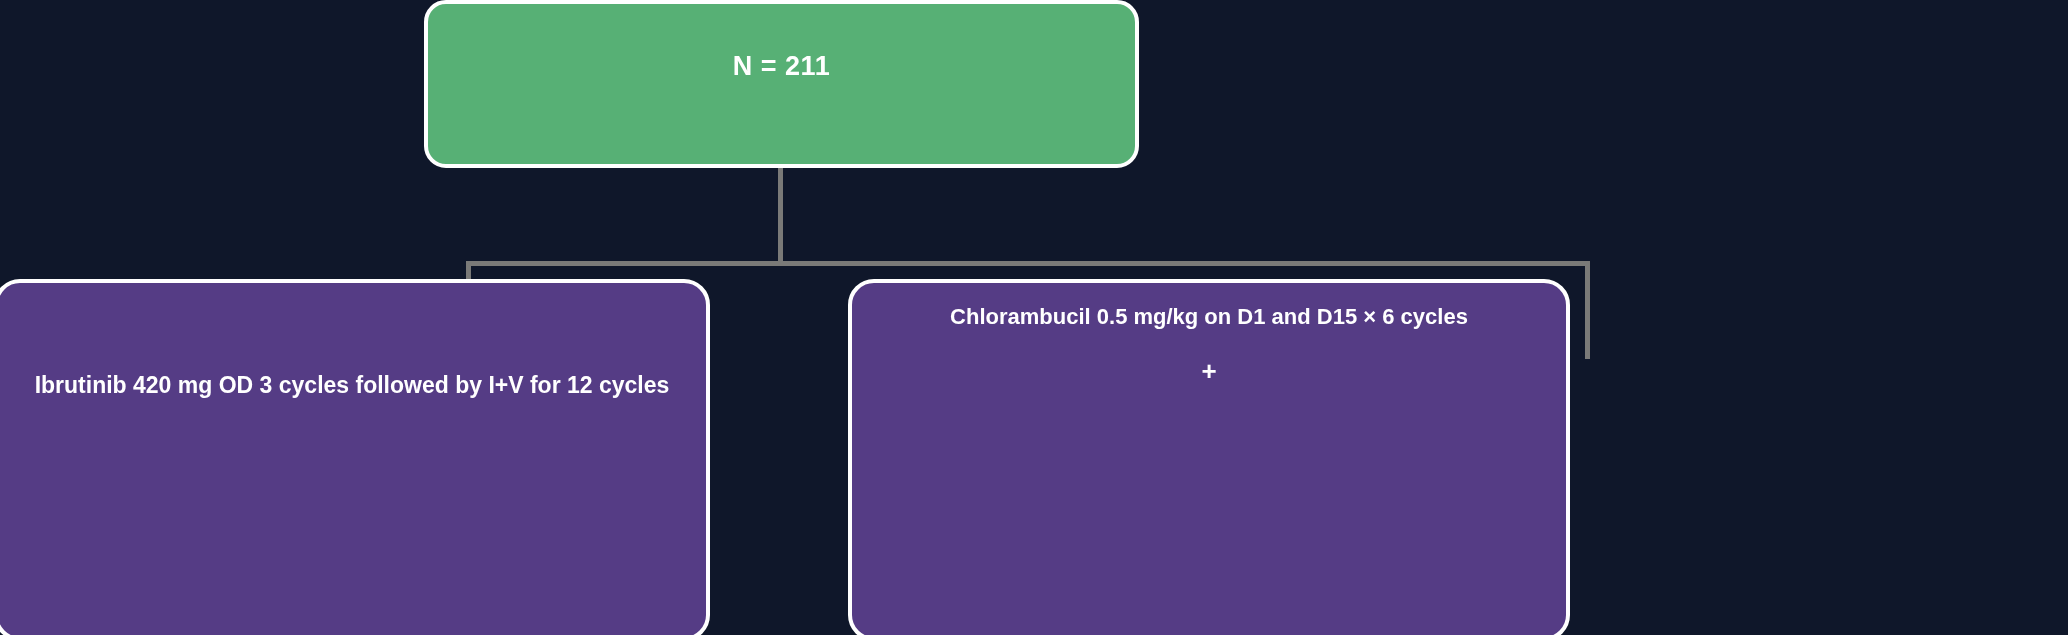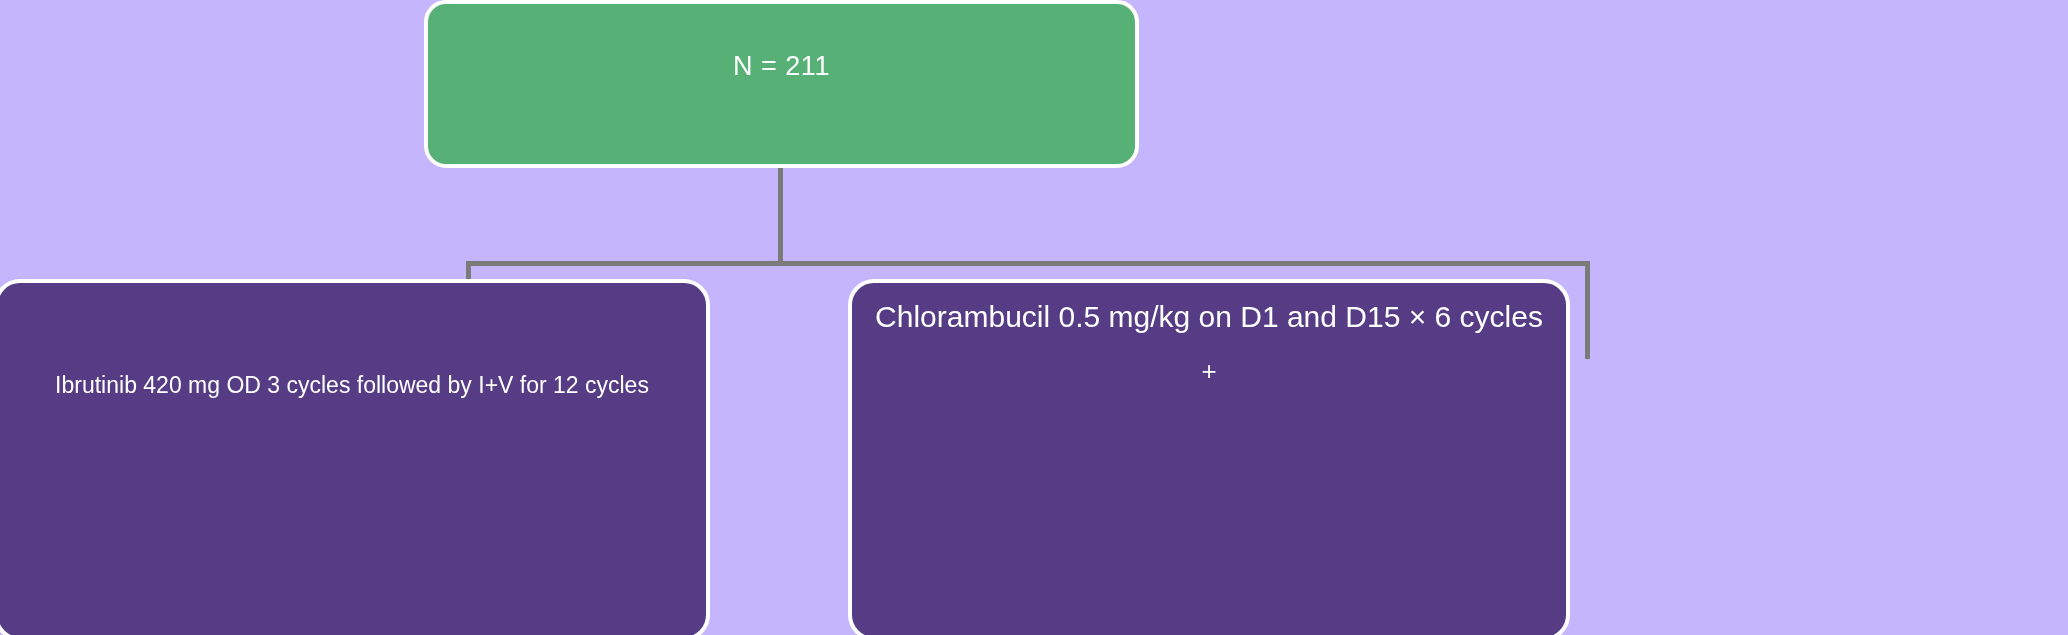--- a/index.html
+++ b/index.html
@@ -4,23 +4,24 @@
 <style>
   html, body {
     margin: 0;
     padding: 0;
     background: #000000;
   }
   #canvas {
     position: relative;
     width: 2068px;
     height: 635px;
-    background: #c4b5fd;
+    background: #0f172a;
     overflow: hidden;
     font-family: "Liberation Sans", sans-serif;
+    font-weight: bold;
   }
 
   
   .conn {
     position: absolute;
     background: #7a7a78;
   }
   .conn-trunk {
     left: 778px;
     top: 163px;
@@ -96,21 +97,21 @@
     justify-content: flex-start;
     padding-top: 16px;
   }
 
   .line {
     font-size: 26px;
     line-height: 36px;
     white-space: pre-line;
   }
   .node-left .line { font-size: 23px; margin-top: 38px; }
-  .node-right .line { font-size: 30px; }
+  .node-right .line { font-size: 22px; }
 
   .gap-sm { height: 18px; }
   .gap-md { height: 26px; }
   .plus { font-size: 26px; line-height: 36px; }
 </style>
 </head>
 <body>
 
 <div id="canvas">
 

